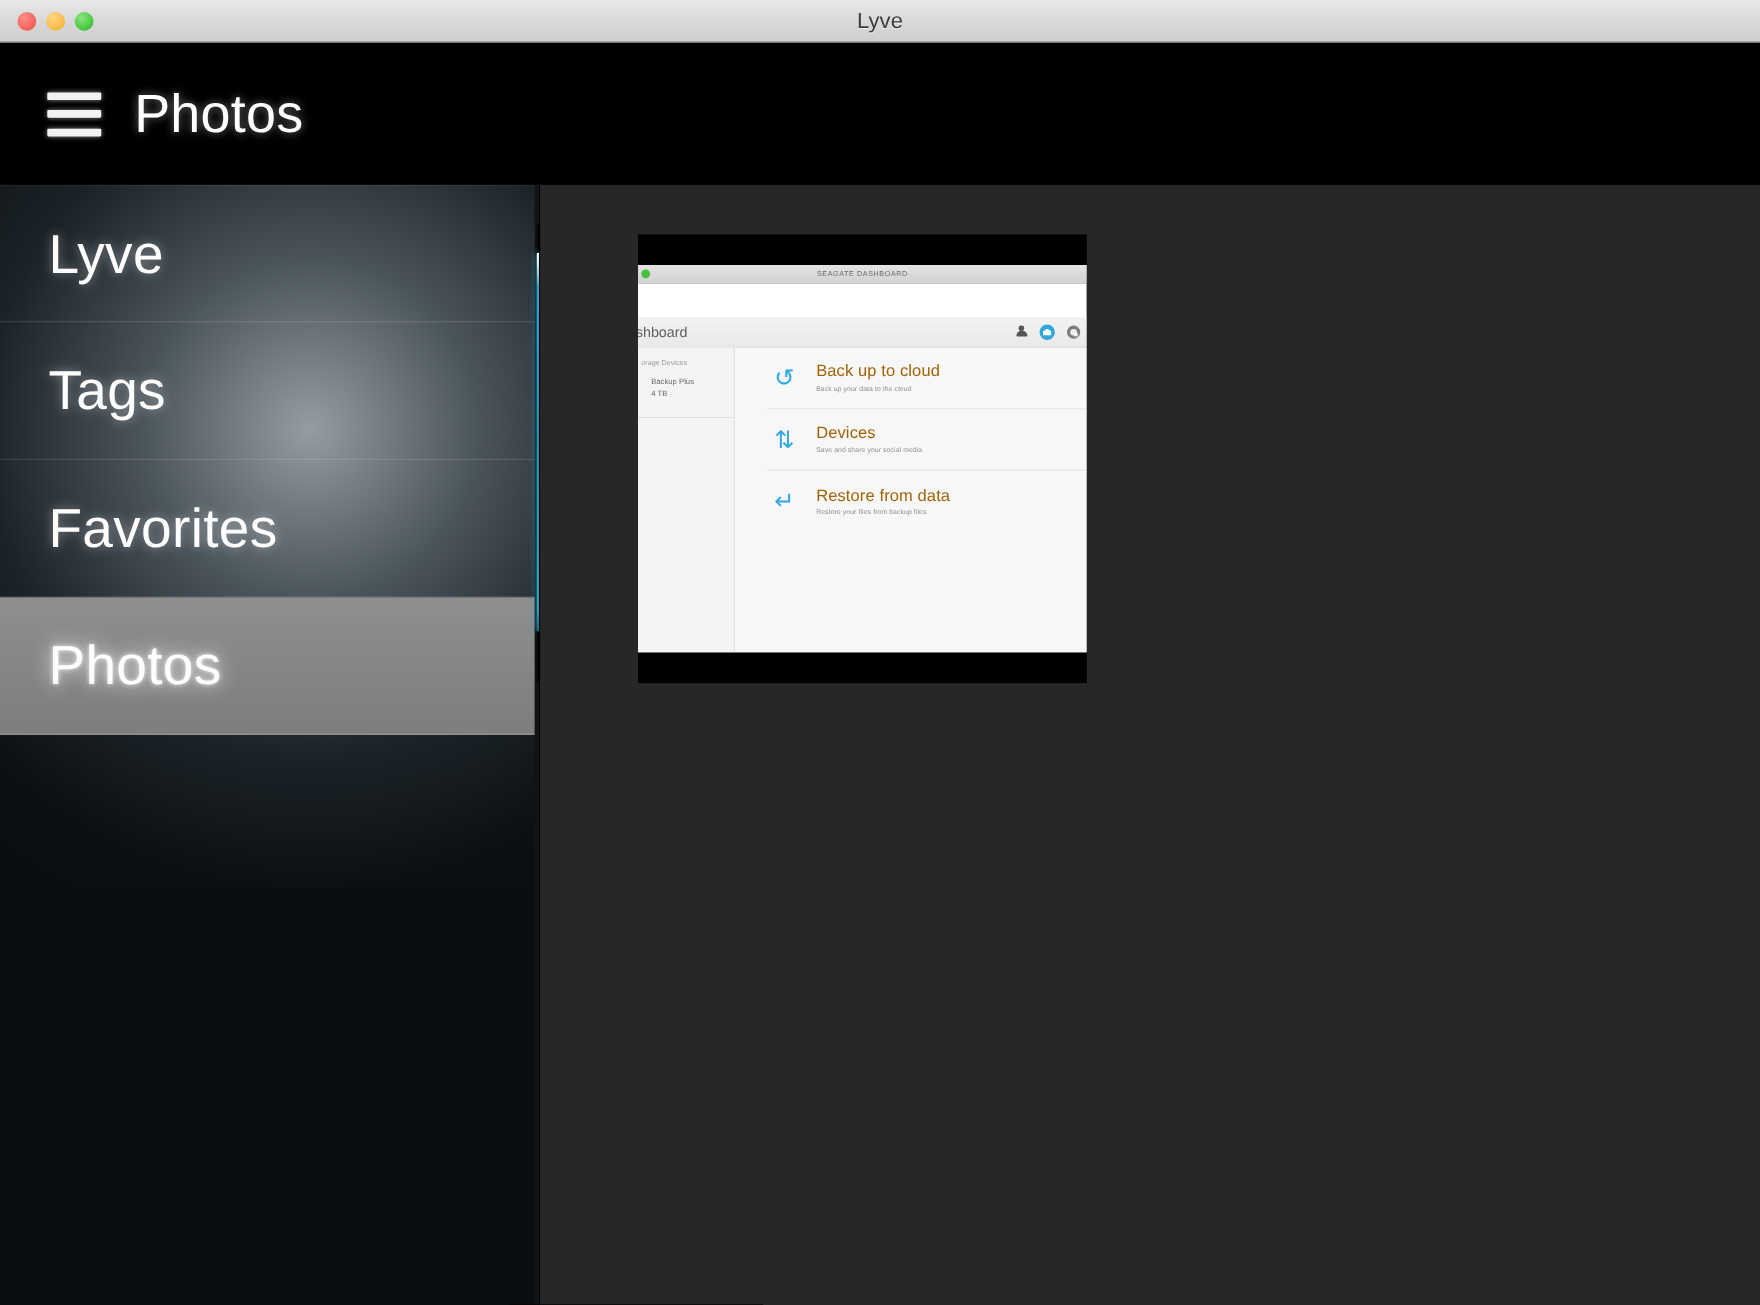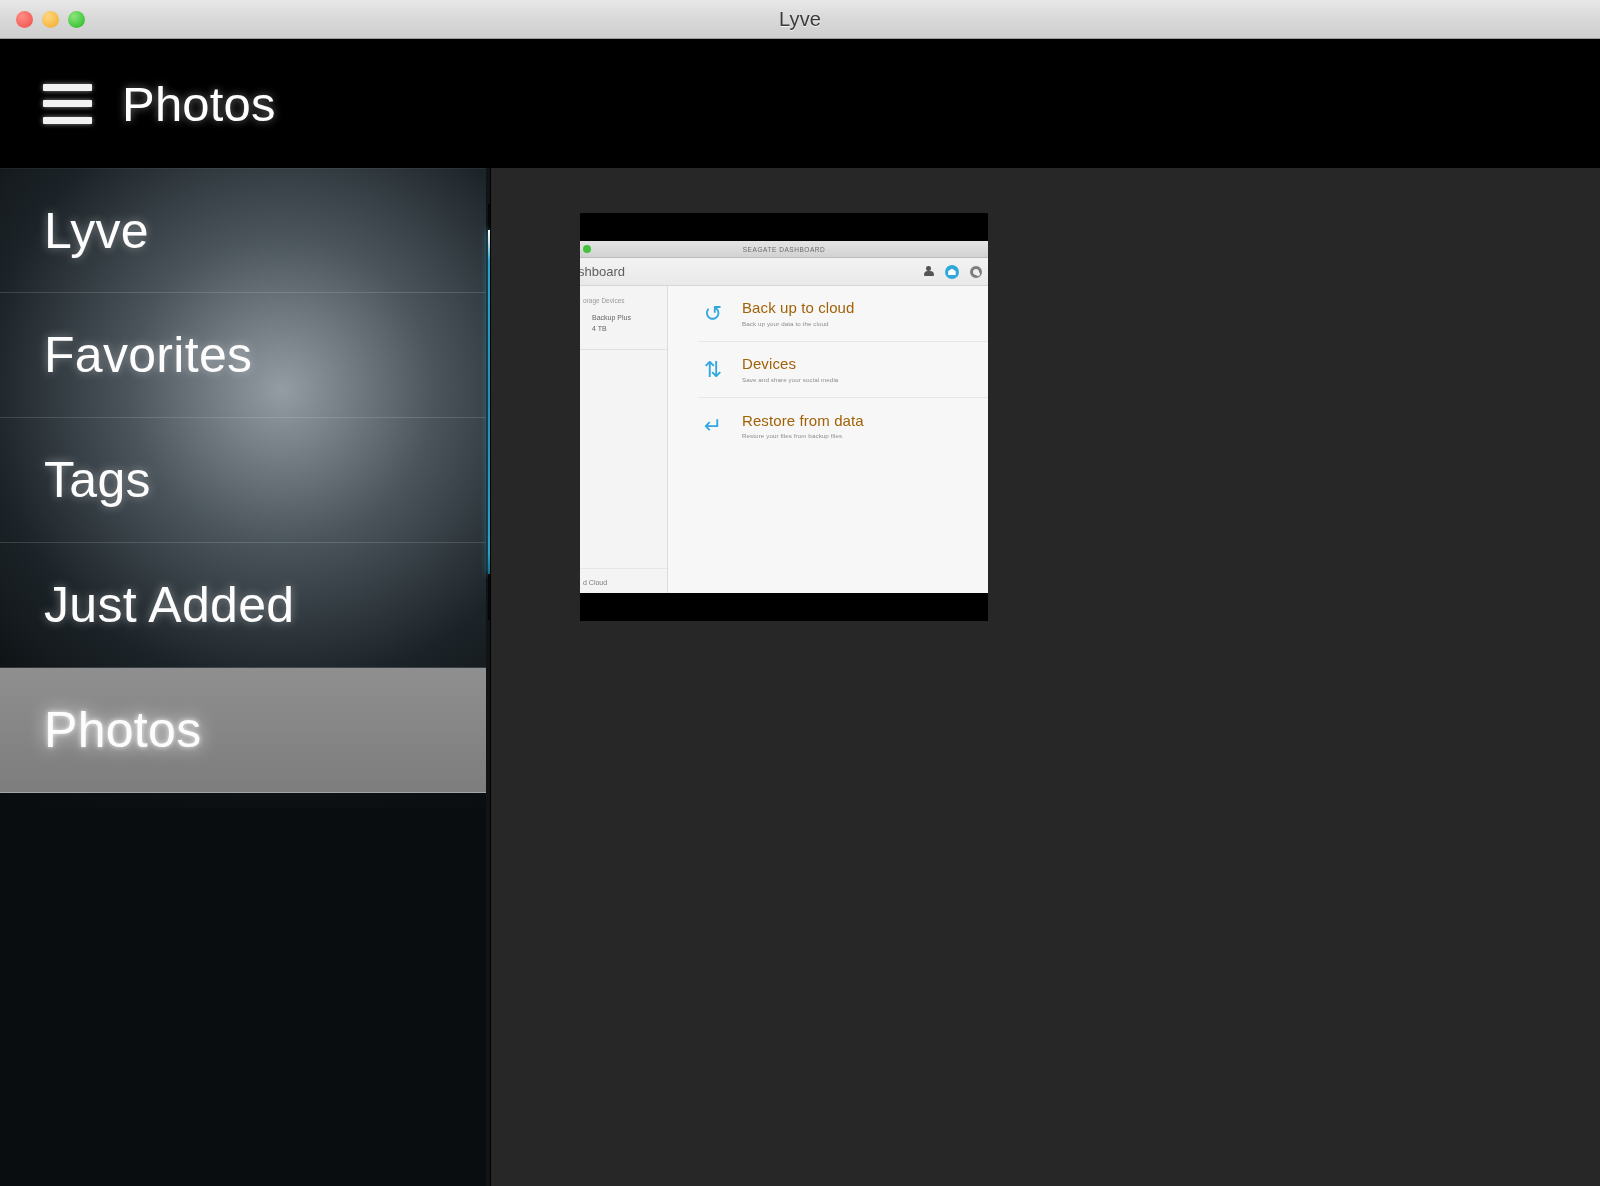--- a/index.html
+++ b/index.html
@@ -166,21 +166,21 @@
     width:8px; height:8px; border-radius:50%;
     background:#45c23b;
   }
   .sg-wintitle {
     font-size:6.5px; color:#6a6a6a; letter-spacing:.55px;
   }
   .sg-toolbar {
     height:28px; width:100%;
     background:linear-gradient(180deg,#f3f3f3,#e9e9e9);
     border-bottom:1px solid #d6d6d6;
-    display:flex; align-items:center; position:relative;
+    display:flex; align-items:center; position:relative;margin-top:30px;
   }
   .sg-tb-title {
     margin-left:-6px; padding-left:4px;
     font-size:13px; color:#5e5e5e; font-weight:400;
   }
   .sg-tb-icons {
     position:absolute; right:6px; top:0; height:28px;
     display:flex; align-items:center; gap:11px;
   }
   .ic-person { width:11px; height:12px; position:relative; }
@@ -288,27 +288,24 @@
   <div class="body-row">
 
     <div class="sidebar">
       <div class="sidebar-glow"></div>
       <div class="sidebar-list">
 
         <div class="side-item">
           <div class="lbl">Lyve</div>
         </div>
         <div class="side-item">
+          <div class="lbl">Tags</div>
+        </div>
+        <div class="side-item">
           <div class="lbl">Favorites</div>
-        </div>
-        <div class="side-item">
-          <div class="lbl">Tags</div>
-        </div>
-        <div class="side-item">
-          <div class="lbl">Just Added</div>
         </div>
         <div class="side-item active">
           <div class="lbl">Photos</div>
         </div>
 
       </div>
       <div class="sidebar-edge"></div>
       <div class="rail-cap top"></div>
       <div class="accent-rail"></div>
       <div class="rail-cap bot"></div>

